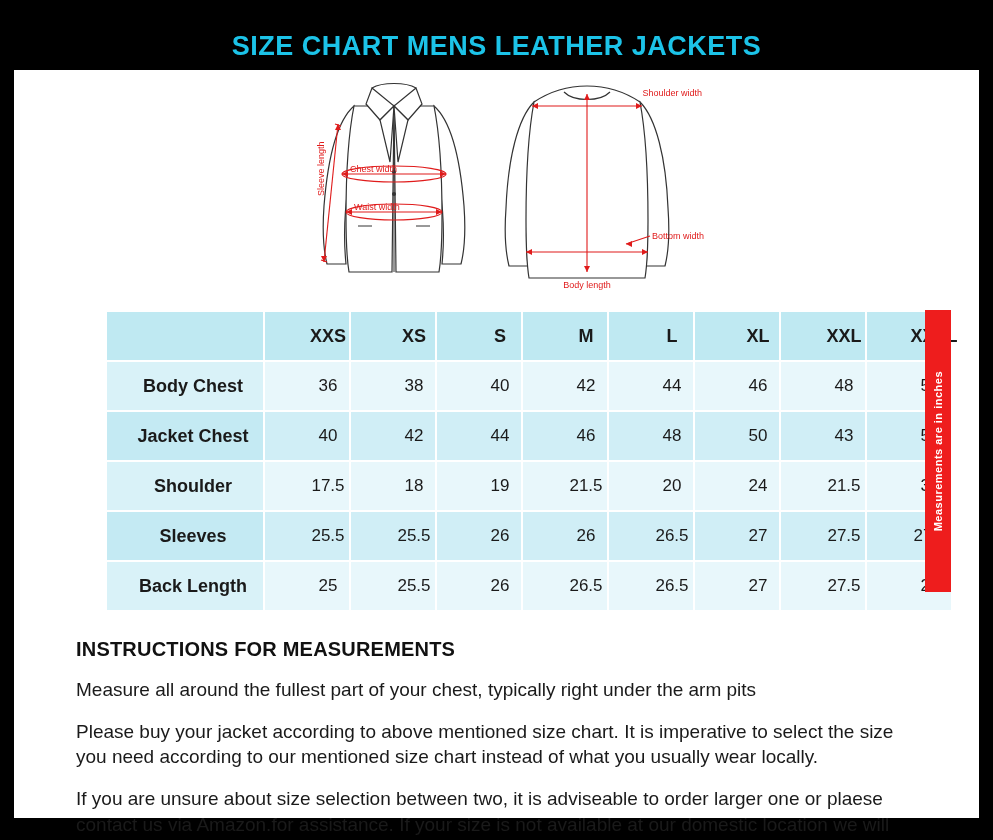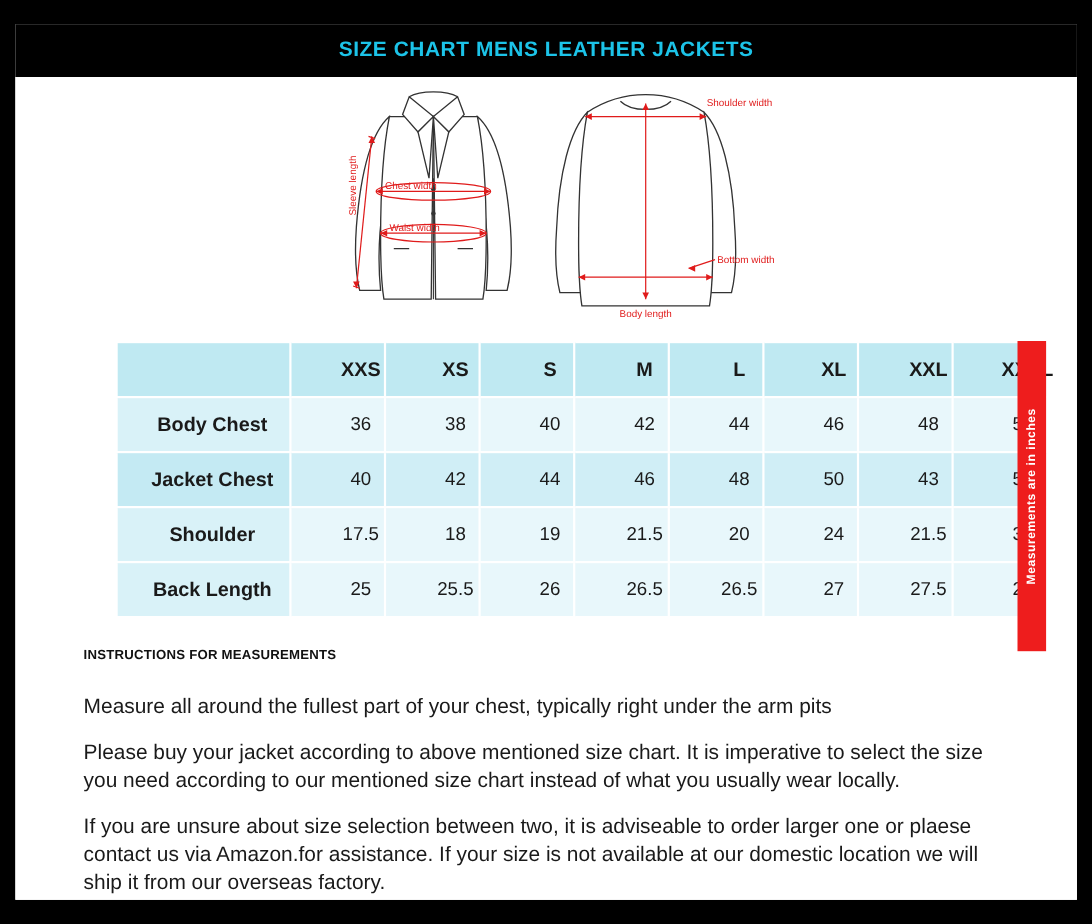--- a/index.html
+++ b/index.html
@@ -50,21 +50,21 @@
     left: 14px; top: 22px;
     width: 965px; height: 48px;
     background: #000000;
     display: flex;
     align-items: center;
     justify-content: center;
   }
   .title-bar h1 {
     margin: 0;
     color: #1cc3e8;
-    font-size: 19px;
+    font-size: 27px;
     font-weight: bold;
     letter-spacing: 0.5px;
     font-family: "Liberation Sans", sans-serif;
   }
   .content {
     position: absolute;
     left: 14px; top: 70px;
     width: 965px; height: 748px;
     background: #ffffff;
   }
@@ -147,22 +147,22 @@
     writing-mode: vertical-rl;
     transform: rotate(180deg);
     white-space: nowrap;
   }
   
   .instructions {
     margin: 26px 0 0 0;
     padding: 0 62px 0 62px;
   }
   .instructions h2 {
-    margin: 0 0 28px 0;
-    font-size: 12px;
+    margin: 0 0 16px 0;
+    font-size: 20px;
     font-weight: bold;
     color: #111111;
     letter-spacing: 0.2px;
   }
   .instructions p {
     margin: 0 0 16px 0;
     font-size: 19px;
     line-height: 1.35;
     color: #1a1a1a;
   }
@@ -328,20 +328,31 @@
             <th>Shoulder</th>
             <td>17.5</td>
             <td>18</td>
             <td>19</td>
             <td>21.5</td>
             <td>20</td>
             <td>24</td>
             <td>21.5</td>
             <td>38</td>
           </tr>
+          <tr class="alt">
+            <th>Sleeves</th>
+            <td>25.5</td>
+            <td>25.5</td>
+            <td>26</td>
+            <td>26</td>
+            <td>26.5</td>
+            <td>27</td>
+            <td>27.5</td>
+            <td>27.5</td>
+          </tr>
           <tr>
             <th>Back Length</th>
             <td>25</td>
             <td>25.5</td>
             <td>26</td>
             <td>26.5</td>
             <td>26.5</td>
             <td>27</td>
             <td>27.5</td>
             <td>28</td>

